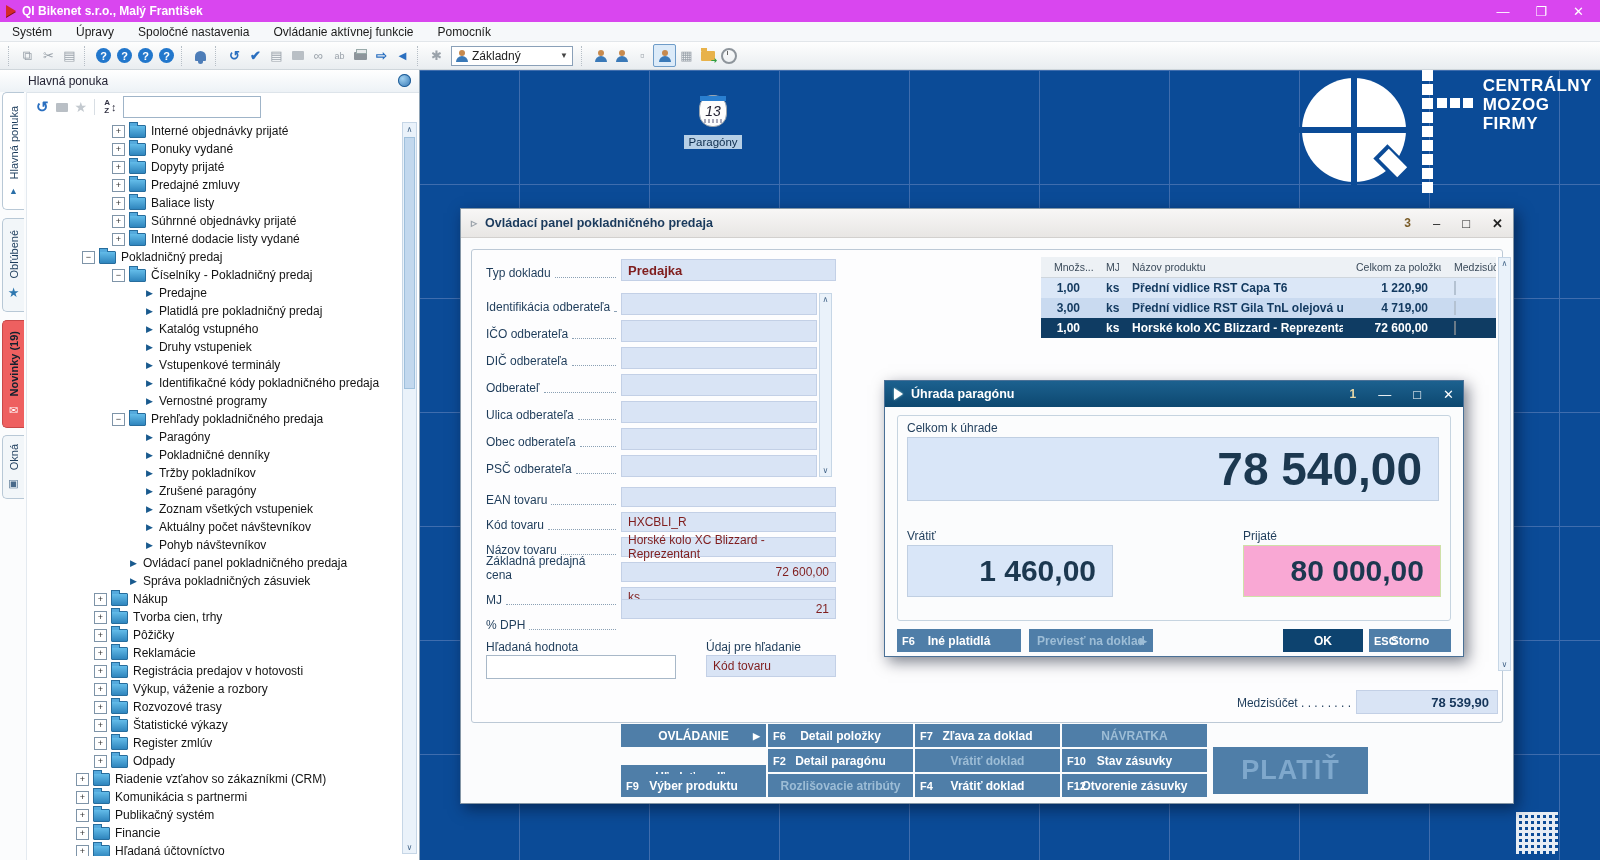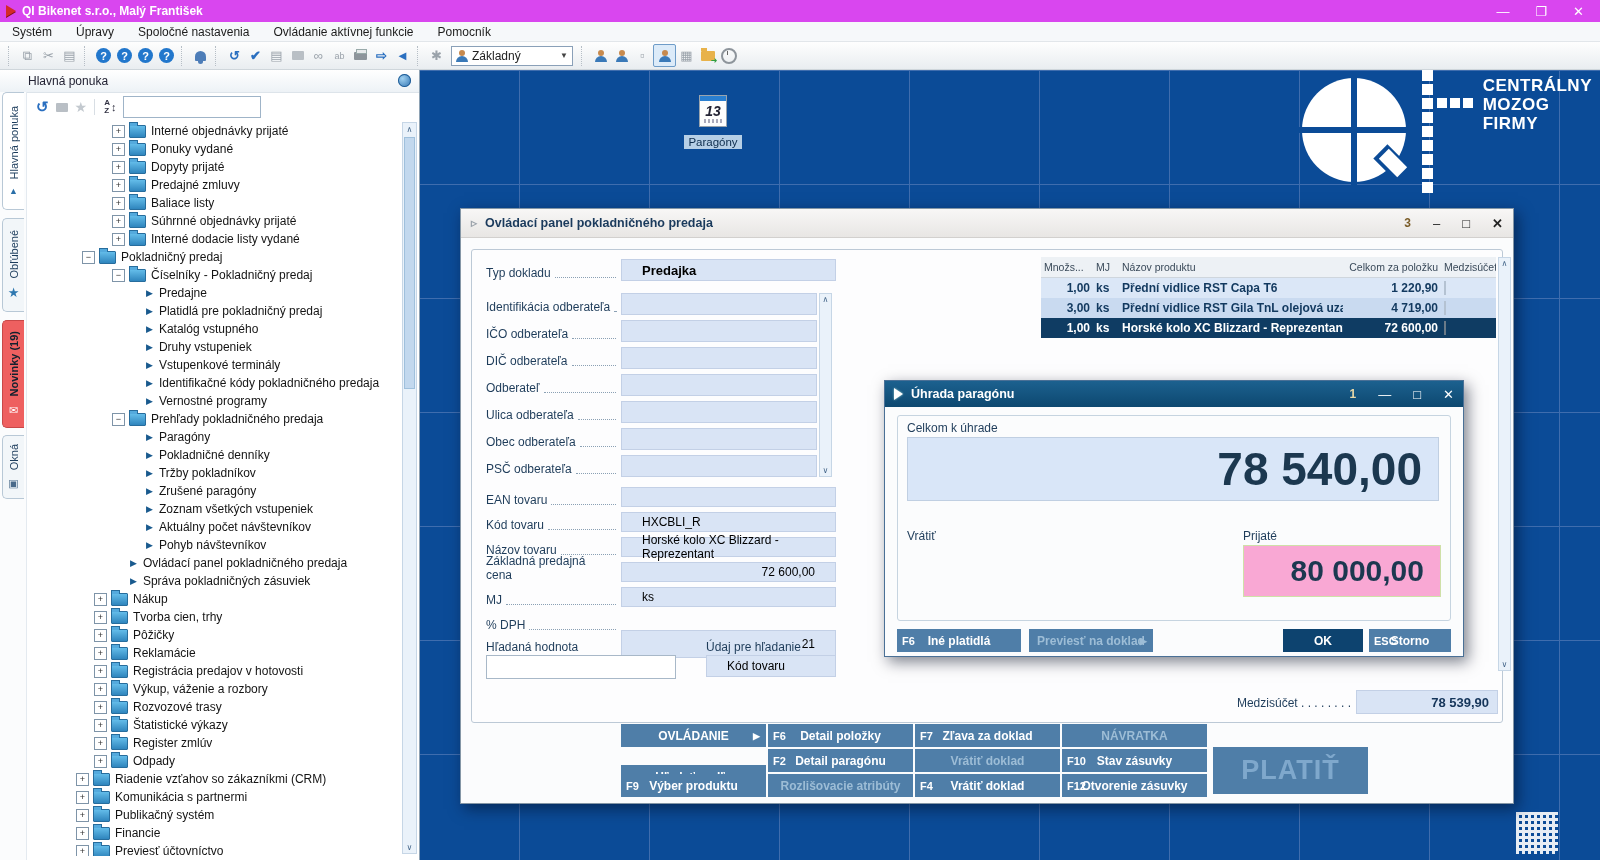--- a/index.html
+++ b/index.html
@@ -54,22 +54,22 @@
      background-image:linear-gradient(#3f6dae 1px,transparent 1px),linear-gradient(90deg,#3f6dae 1px,transparent 1px);
      background-size:130px 114px;background-position:99px 114px}
   .desk-icon{position:absolute;width:128px;display:flex;flex-direction:column;align-items:center;gap:8px}
   .desk-icon .lbl{color:#fff;font-size:11.5px;text-align:center;line-height:14px;width:120px}
   .desk-icon .lbl.sel{background:#b6cfe6;color:#0c2c4c;width:auto;padding:0 4px}
   .ic-cash{width:48px;height:32px;position:relative}
   .ic-cash::before{content:"";position:absolute;left:10px;top:0;width:34px;height:20px;background:#cdd3cd;border:1px solid #9aa29a;transform:rotate(-6deg)}
   .ic-cash::after{content:"";position:absolute;left:2px;top:7px;width:36px;height:20px;background:#3cb54a;border:1px solid #1d8a2c;
       box-shadow:inset 0 0 0 2px #7fd489}
   .ic-cash .coin{position:absolute;left:14px;top:12px;width:12px;height:12px;border-radius:50%;background:#e9efe9;border:1px solid #8a948a;z-index:2}
-  .ic-cal{width:26px;height:30px;background:#fdfdfd;border:1px solid #9aa4ae;border-radius:0;position:relative;
-          display:flex;align-items:center;justify-content:center;font-size:14px;font-weight:bold;color:#223;font-style:italic}
+  .ic-cal{width:26px;height:30px;background:#fdfdfd;border:1px solid #9aa4ae;border-radius:13px;position:relative;
+          display:flex;align-items:center;justify-content:center;font-size:14px;font-weight:normal;color:#223;font-style:italic}
   .ic-cal::before{content:"";position:absolute;left:0;top:0;right:0;height:5px;background:#2a7fd0}
   .ic-cal::after{content:"";position:absolute;left:4px;bottom:3px;right:4px;height:4px;
       background:repeating-linear-gradient(90deg,#aab 0 2px,transparent 2px 4px)}
 
   
   .qi{position:absolute;right:6px;top:0;width:300px;height:128px}
   .qi-text{position:absolute;right:2px;top:6px;color:#fff;font-weight:bold;font-size:17px;line-height:19px;letter-spacing:.5px}
   .checker{position:absolute;right:42px;bottom:6px;width:42px;height:42px;opacity:.9;
      background-image:linear-gradient(90deg,#fff 3px,transparent 3px),linear-gradient(#fff 3px,transparent 3px);
      background-size:6px 6px}
@@ -117,32 +117,32 @@
               display:flex;align-items:center;padding:0 10px;font-size:12.5px;font-weight:bold;color:#1a3a5c}
   .dlg1-title .dicon{color:#9aa2aa;margin-right:8px;font-size:12px}
   .dctrl{margin-left:auto;display:flex;gap:22px;align-items:center;font-size:13px;color:#222;font-weight:normal}
   .dctrl .num{color:#7a5c28;font-weight:bold;font-size:12px}
   .gbox{position:absolute;left:10px;top:40px;width:1030px;height:472px;border:1px solid #bcc9d6;border-radius:3px;background:#fdfdfe}
 
   .flabel{position:absolute;left:25px;width:133px;height:15px;font-size:12px;color:#1e3c5a;display:flex;align-items:flex-end}
   .flabel::after{content:"";flex:1;border-bottom:1px dotted #8aa0b4;margin:0 3px 2px 4px}
   .flabel.noleader::after{display:none}
   .ffield{position:absolute;left:160px;width:215px;height:22px;background:#d9e4f5;border:1px solid #c3d0e6;
-          box-sizing:border-box;font-size:12px;color:#000000;display:flex;align-items:center;padding:0 20px}
+          box-sizing:border-box;font-size:12px;color:#7f1d1d;display:flex;align-items:center;padding:0 6px}
   .ffield.bold{font-weight:bold;font-size:13px}
   .ffield.right{justify-content:flex-end}
   .ffield.white{background:#fff;border:1px solid #a8b8c8}
   .vscroll{position:absolute;background:#eaf2fa;border:1px solid #c6d6e6;box-sizing:border-box;
            font-size:8px;color:#46678a}
   .vscroll .arr{position:absolute;left:0;right:0;height:11px;display:flex;align-items:center;justify-content:center}
 
   .ptable{position:absolute;left:580px;top:48px;width:455px;font-size:12px}
   .prow{display:grid;grid-template-columns:52px 26px 224px 98px 55px;height:20px;align-items:center}
   .prow.head{background:#edf1f5;border-bottom:1px solid #cfd6dd;font-size:10.5px;color:#3a4a5a;height:20px}
-  .prow .c{padding:0 3px;overflow:hidden;white-space:nowrap}
+  .prow .c{padding:0 13px;overflow:hidden;white-space:nowrap}
   .prow .r{text-align:right}
   .prow.r0{background:#dbe7f7}
   .prow.r1{background:#c9daf0}
   .prow.data{font-weight:bold;color:#12395f;font-size:12px}
   .prow.sel{background:#0f3c63;color:#fff}
   .prow.sel .c{color:#fff}
   .chk{width:12px;height:12px;background:#dce6f0;border:1px solid #b4c2d2;margin:0 auto}
   .prow.sel .chk{background:#8fa2b2;border-color:#6a7a88}
 
   .sub-label{position:absolute;left:690px;top:487px;width:200px;text-align:right;font-size:12px;color:#1e3c5a}
@@ -504,21 +504,21 @@
           <span>Publikačný systém</span>
         </div>
         <div class="trow" style="padding-left: 50px;">
           <span class="ebox">+</span>
           <span class="folder"></span>
           <span>Financie</span>
         </div>
         <div class="trow" style="padding-left: 50px;">
           <span class="ebox">+</span>
           <span class="folder"></span>
-          <span>Previesť účtovníctvo</span>
+          <span>Hľadaná účtovníctvo</span>
         </div>
       </div>
     <div class="tree-scroll">
       <span class="arr" style="top:0">∧</span>
       <span class="thumb"></span>
       <span class="arr" style="bottom:0">∨</span>
     </div>
   </div>
 
   <div class="dlg dlg1">
@@ -563,21 +563,21 @@
         <div class="ffield" style="top:278px;height:20px"></div>
         <div class="flabel" style="top:308px">Kód tovaru</div>
         <div class="ffield" style="top:303px;height:20px">HXCBLI_R</div>
         <div class="flabel" style="top:333px">Názov tovaru</div>
         <div class="ffield" style="top:328px;height:20px">Horské kolo XC Blizzard - Reprezentant</div>
         <div class="flabel" style="top:358px">Základná predajná cena</div>
         <div class="ffield right" style="top:353px;height:20px">72 600,00</div>
         <div class="flabel" style="top:383px">MJ</div>
         <div class="ffield" style="top:378px;height:20px">ks</div>
         <div class="flabel" style="top:408px">% DPH</div>
-        <div class="ffield right" style="top:421px;height:28px">21</div>
+        <div class="ffield right" style="top:390px;height:20px">21</div>
       </div>
 
     <div class="flabel noleader" style="top:430px;width:150px">Hľadaná hodnota</div>
     <div class="ffield white" style="left:25px;top:446px;width:190px;height:24px"></div>
     <div class="flabel noleader" style="left:245px;top:430px;width:150px">Údaj pre hľadanie</div>
     <div class="ffield" style="left:245px;top:446px;width:130px">Kód tovaru</div>
 
     <div class="ptable" id="ptable">
         <div class="prow head">
           <span class="c">Množs...</span>
@@ -674,20 +674,21 @@
         <span class="num">1</span>
         <span>—</span>
         <span>□</span>
         <span>✕</span>
       </div>
     </div>
     <div class="gbox2"></div>
     <div class="plabel" style="left:22px;top:40px">Celkom k úhrade</div>
     <div class="bigbox" style="left:22px;top:56px;width:532px;height:64px;font-size:46px;padding-right:16px">78 540,00</div>
     <div class="plabel" style="left:22px;top:148px">Vrátiť</div>
+    <div class="bigbox" style="left:22px;top:164px;width:206px;height:52px;font-size:30px;padding-right:16px">1 460,00</div>
     <div class="plabel" style="left:358px;top:148px">Prijaté</div>
     <div class="bigbox green" style="left:358px;top:164px;width:198px;height:52px;font-size:30px;padding-right:16px">80 000,00</div>
     <div id="payButtons">
         <div class="gbtn" style="left: 12px; top: 248px; width: 124px;">
           <span class="key">F6</span>
           <span>Iné platidlá</span>
         </div>
         <div class="gbtn disabled" style="left: 144px; top: 248px; width: 124px;">
           <span>Previesť na doklad</span>
           <span class="arrow">▶</span>

